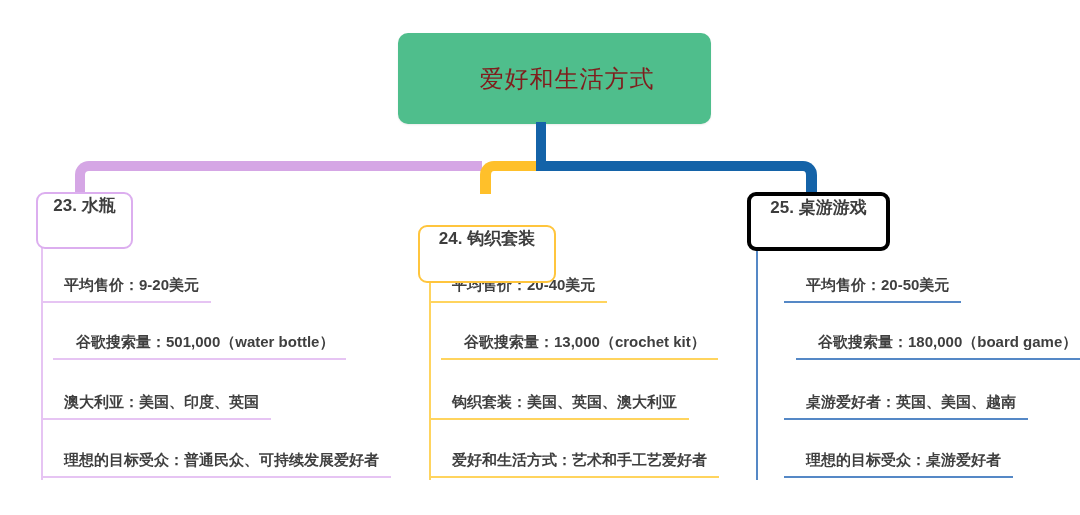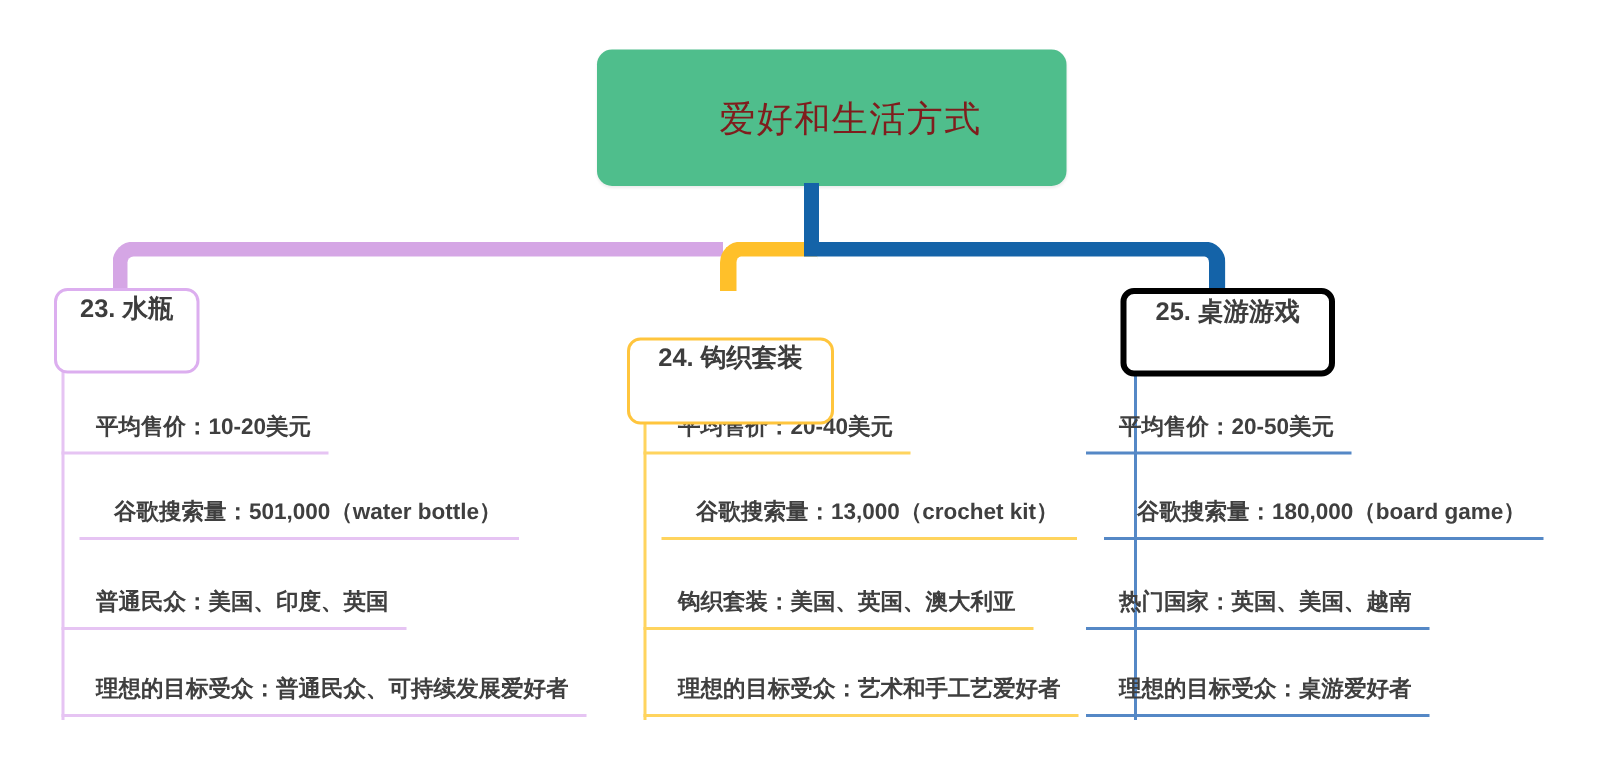--- a/index.html
+++ b/index.html
@@ -51,21 +51,21 @@
   .vline-2{left:429px;top:247px;height:233px;background:#FFD45E;}
   .vline-3{left:756px;top:243px;height:237px;background:#5588C6;}
   
   .row{
     position:absolute;white-space:nowrap;z-index:2;
     font-size:15px;font-weight:bold;color:#3F3F3F;line-height:20px;
     padding:0 12px 6px 23px;border-bottom:2px solid;
   }
   .b1 .row{left:41px;border-bottom-color:#E6C4F3;}
   .b2 .row{left:429px;border-bottom-color:#FFD45E;}
-  .b3 .row{left:724px;border-bottom-color:#5588C6;padding-left:22px;}
+  .b3 .row{left:784px;border-bottom-color:#5588C6;padding-left:22px;}
   .row-1{top:275px;}
   .row-2{top:332px;margin-left:12px;}
   .row-3{top:392px;}
   .row-4{top:450px;}
 </style>
 </head>
 <body>
 
 <div class="canvas">
 
@@ -76,41 +76,41 @@
 
   <div class="root-node">
     <span>爱好和生活方式</span>
   </div>
 
   <div class="b1">
     <div class="topic topic-1">
       <span>23. 水瓶</span>
     </div>
     <div class="vline vline-1"></div>
-    <div class="row row-1">平均售价：10-20美元</div>
+    <div class="row row-1">平均售价：9-20美元</div>
     <div class="row row-2">谷歌搜索量：501,000（water bottle）</div>
-    <div class="row row-3">普通民众：美国、印度、英国</div>
+    <div class="row row-3">澳大利亚：美国、印度、英国</div>
     <div class="row row-4">理想的目标受众：普通民众、可持续发展爱好者</div>
   </div>
 
   <div class="b2">
     <div class="topic topic-2">
       <span>24. 钩织套装</span>
     </div>
     <div class="vline vline-2"></div>
     <div class="row row-1">平均售价：20-40美元</div>
     <div class="row row-2">谷歌搜索量：13,000（crochet kit）</div>
     <div class="row row-3">钩织套装：美国、英国、澳大利亚</div>
-    <div class="row row-4">理想的目标受众：艺术和手工艺爱好者</div>
+    <div class="row row-4">爱好和生活方式：艺术和手工艺爱好者</div>
   </div>
 
   <div class="b3">
     <div class="topic topic-3">
       <span>25. 桌游游戏</span>
     </div>
     <div class="vline vline-3"></div>
     <div class="row row-1">平均售价：20-50美元</div>
     <div class="row row-2">谷歌搜索量：180,000（board game）</div>
-    <div class="row row-3">热门国家：英国、美国、越南</div>
+    <div class="row row-3">桌游爱好者：英国、美国、越南</div>
     <div class="row row-4">理想的目标受众：桌游爱好者</div>
   </div>
 
 </div>
 
 </body></html>

